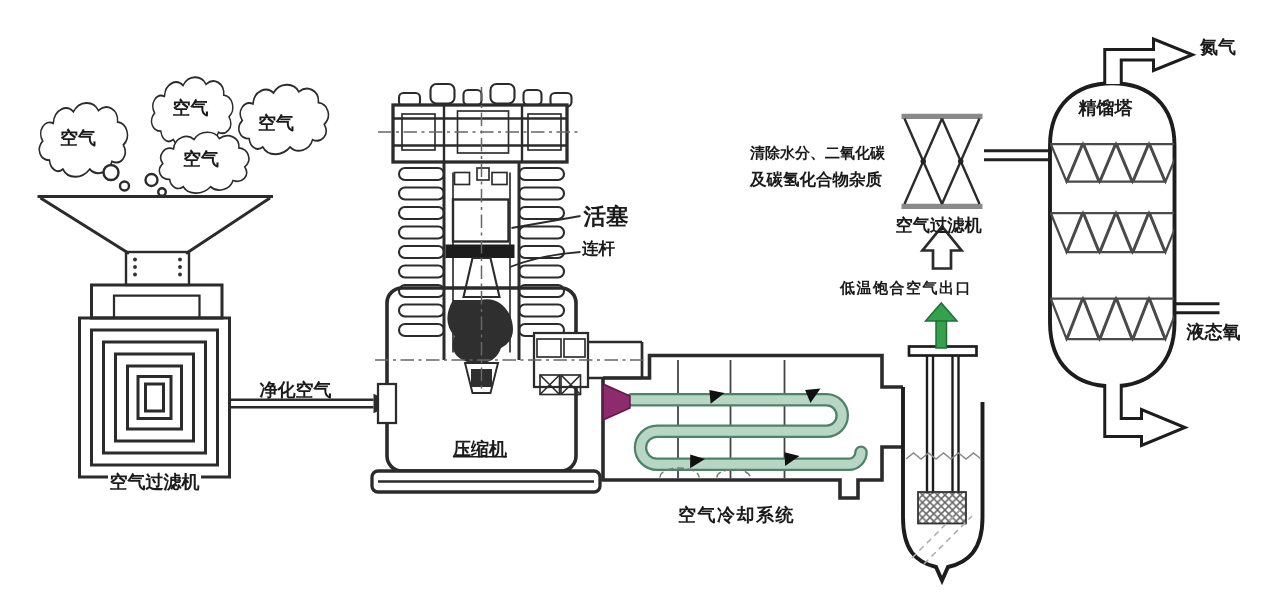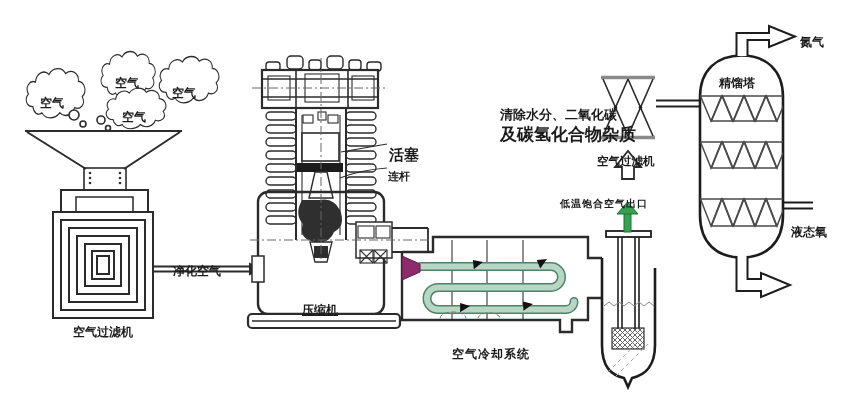--- a/index.html
+++ b/index.html
@@ -1,20 +1,20 @@
 <!DOCTYPE html>
 <html><head>
 <meta charset="utf-8">
 <style>
   html,body{margin:0;padding:0;background:#fff;}
   #stage{position:relative;width:843px;height:401px;background:#fff;overflow:hidden;
          font-family:"DejaVu Sans",sans-serif;}
   #art{position:absolute;left:0;top:0;}
   .lbl{position:absolute;font-weight:700;font-size:12px;color:#1b1b1b;white-space:nowrap;
-       line-height:1.1;font-family:"DejaVu Sans",sans-serif;margin-top:11px;}
+       line-height:1.1;font-family:"DejaVu Sans",sans-serif;}
   .halo{background:#fff;padding:0 1px;}
 </style>
 </head>
 <body>
 
 <div id="stage">
 
 <svg id="art" width="843" height="401" viewBox="0 0 843 401">
   <defs>
     <path id="cloud" d="M14,48 C4,48 0,39 7,33 C1,25 9,16 18,19 C19,8 32,4 39,10 C45,1 60,1 65,9
@@ -282,20 +282,20 @@
 <div class="lbl" style="left:172px;top:76px;">空气</div>
 <div class="lbl" style="left:122px;top:100px;">空气</div>
 
 <div class="lbl halo" style="left:72px;top:315px;">空气过滤机</div>
 <div class="lbl" style="left:173px;top:254px;">净化空气</div>
 <div class="lbl" style="left:389px;top:136px;font-size:15px;">活塞</div>
 <div class="lbl" style="left:388px;top:160px;font-size:11px;">连杆</div>
 <div class="lbl" style="left:302px;top:293px;text-decoration:underline;">压缩机</div>
 <div class="lbl" style="left:452px;top:338px;letter-spacing:1px;font-family:Liberation Mono, monospace;">空气冷却系统</div>
 <div class="lbl" style="left:560px;top:187px;font-size:10px;letter-spacing:1px;">低温饱合空气出口</div>
-<div class="lbl" style="left:500px;top:97px;font-size:13px;text-align:right;">清除水分、二氧化碳</div>
-<div class="lbl" style="left:500px;top:114px;font-size:17px;">及碳氢化合物杂质</div>
+<div class="lbl" style="left:500px;top:97px;font-size:10px;text-align:right;">清除水分、二氧化碳</div>
+<div class="lbl" style="left:500px;top:114px;font-size:11px;">及碳氢化合物杂质</div>
 <div class="lbl" style="left:597px;top:144px;font-size:11.5px;">空气过滤机</div>
 <div class="lbl" style="left:719px;top:66px;">精馏塔</div>
 <div class="lbl" style="left:800px;top:25px;">氮气</div>
 <div class="lbl" style="left:791px;top:215px;">液态氧</div>
 
 </div>
 
 </body></html>

